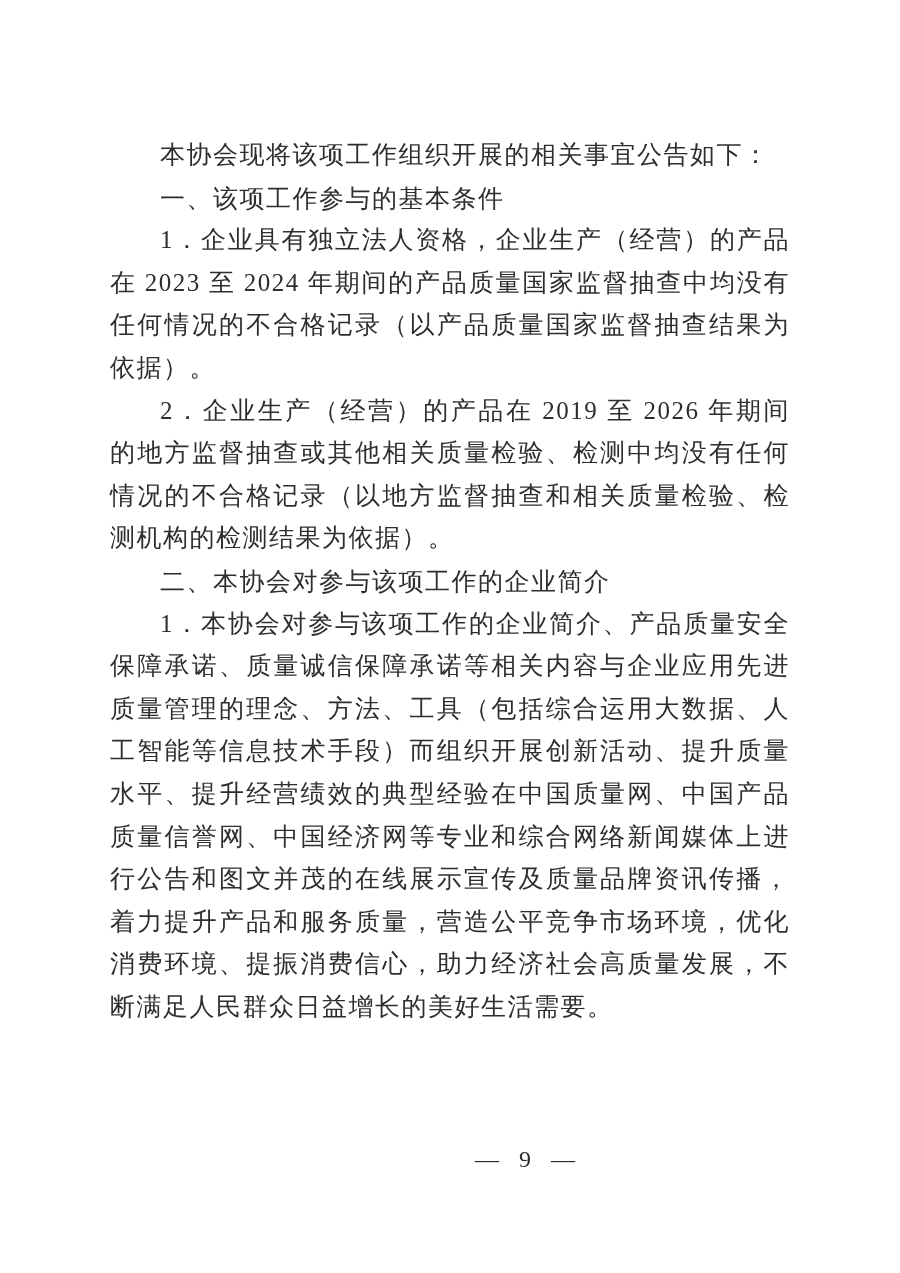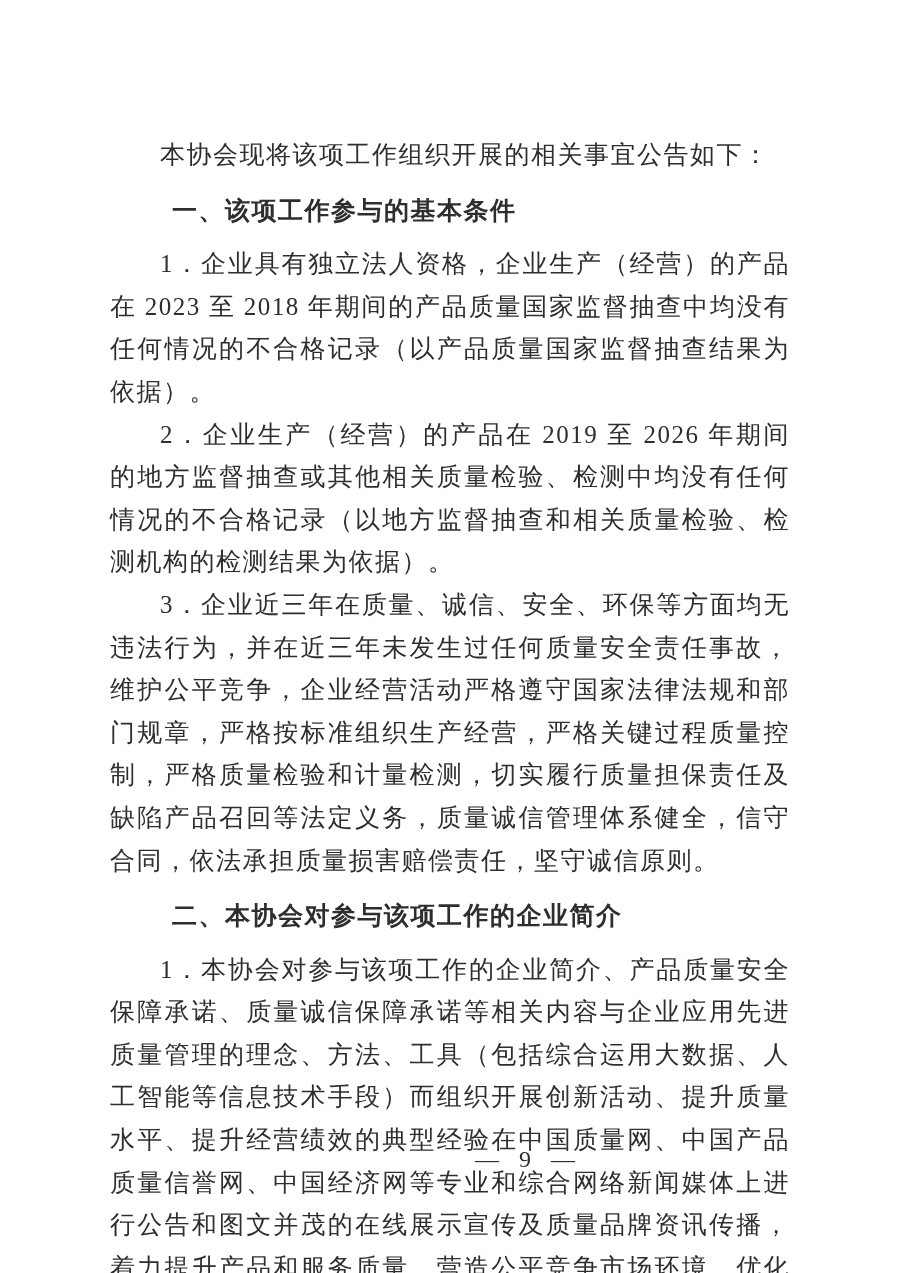--- a/index.html
+++ b/index.html
@@ -35,25 +35,25 @@
   }
   .para {
     margin: 0;
     text-indent: 2em;
     text-align: justify;
     text-justify: inter-character;
     letter-spacing: 1.5px;
     word-break: break-all;
   }
   .heading {
-    margin: 12px;
+    margin: 0;
     font-family: "Liberation Sans", "DejaVu Sans", sans-serif;
     font-size: 25px;
     line-height: 42.6px;
-    font-weight: 700;
+    font-weight: 400;
     text-indent: 2em;
     letter-spacing: 1.5px;
     color: var(--text);
   }
   .page-footer {
     position: absolute;
     top: 1144px;
     right: 135px;
     color: var(--text);
     font-family: "Liberation Serif", "DejaVu Serif", serif;
@@ -67,25 +67,24 @@
 </head>
 <body>
 
 <div class="page">
   <main class="content">
 
     <p class="para">本协会现将该项工作组织开展的相关事宜公告如下：</p>
 
     <h2 class="heading">一、该项工作参与的基本条件</h2>
 
-    <p class="para">1．企业具有独立法人资格，企业生产（经营）的产品在 2023 至 2018 年期间的产品质量国家监督抽查中均没有任何情况的不合格记录（以产品质量国家监督抽查结果为依据）。</p>
+    <p class="para">1．企业具有独立法人资格，企业生产（经营）的产品在 2023 至 2024 年期间的产品质量国家监督抽查中均没有任何情况的不合格记录（以产品质量国家监督抽查结果为依据）。</p>
 
     <p class="para">2．企业生产（经营）的产品在 2019 至 2026 年期间的地方监督抽查或其他相关质量检验、检测中均没有任何情况的不合格记录（以地方监督抽查和相关质量检验、检测机构的检测结果为依据）。</p>
 
-    <p class="para">3．企业近三年在质量、诚信、安全、环保等方面均无违法行为，并在近三年未发生过任何质量安全责任事故，维护公平竞争，企业经营活动严格遵守国家法律法规和部门规章，严格按标准组织生产经营，严格关键过程质量控制，严格质量检验和计量检测，切实履行质量担保责任及缺陷产品召回等法定义务，质量诚信管理体系健全，信守合同，依法承担质量损害赔偿责任，坚守诚信原则。</p>
 
     <h2 class="heading">二、本协会对参与该项工作的企业简介</h2>
 
     <p class="para">1．本协会对参与该项工作的企业简介、产品质量安全保障承诺、质量诚信保障承诺等相关内容与企业应用先进质量管理的理念、方法、工具（包括综合运用大数据、人工智能等信息技术手段）而组织开展创新活动、提升质量水平、提升经营绩效的典型经验在中国质量网、中国产品质量信誉网、中国经济网等专业和综合网络新闻媒体上进行公告和图文并茂的在线展示宣传及质量品牌资讯传播，着力提升产品和服务质量，营造公平竞争市场环境，优化消费环境、提振消费信心，助力经济社会高质量发展，不断满足人民群众日益增长的美好生活需要。</p>
 
   </main>
 
   <footer class="page-footer">
     <span>— 9 —</span>
   </footer>

